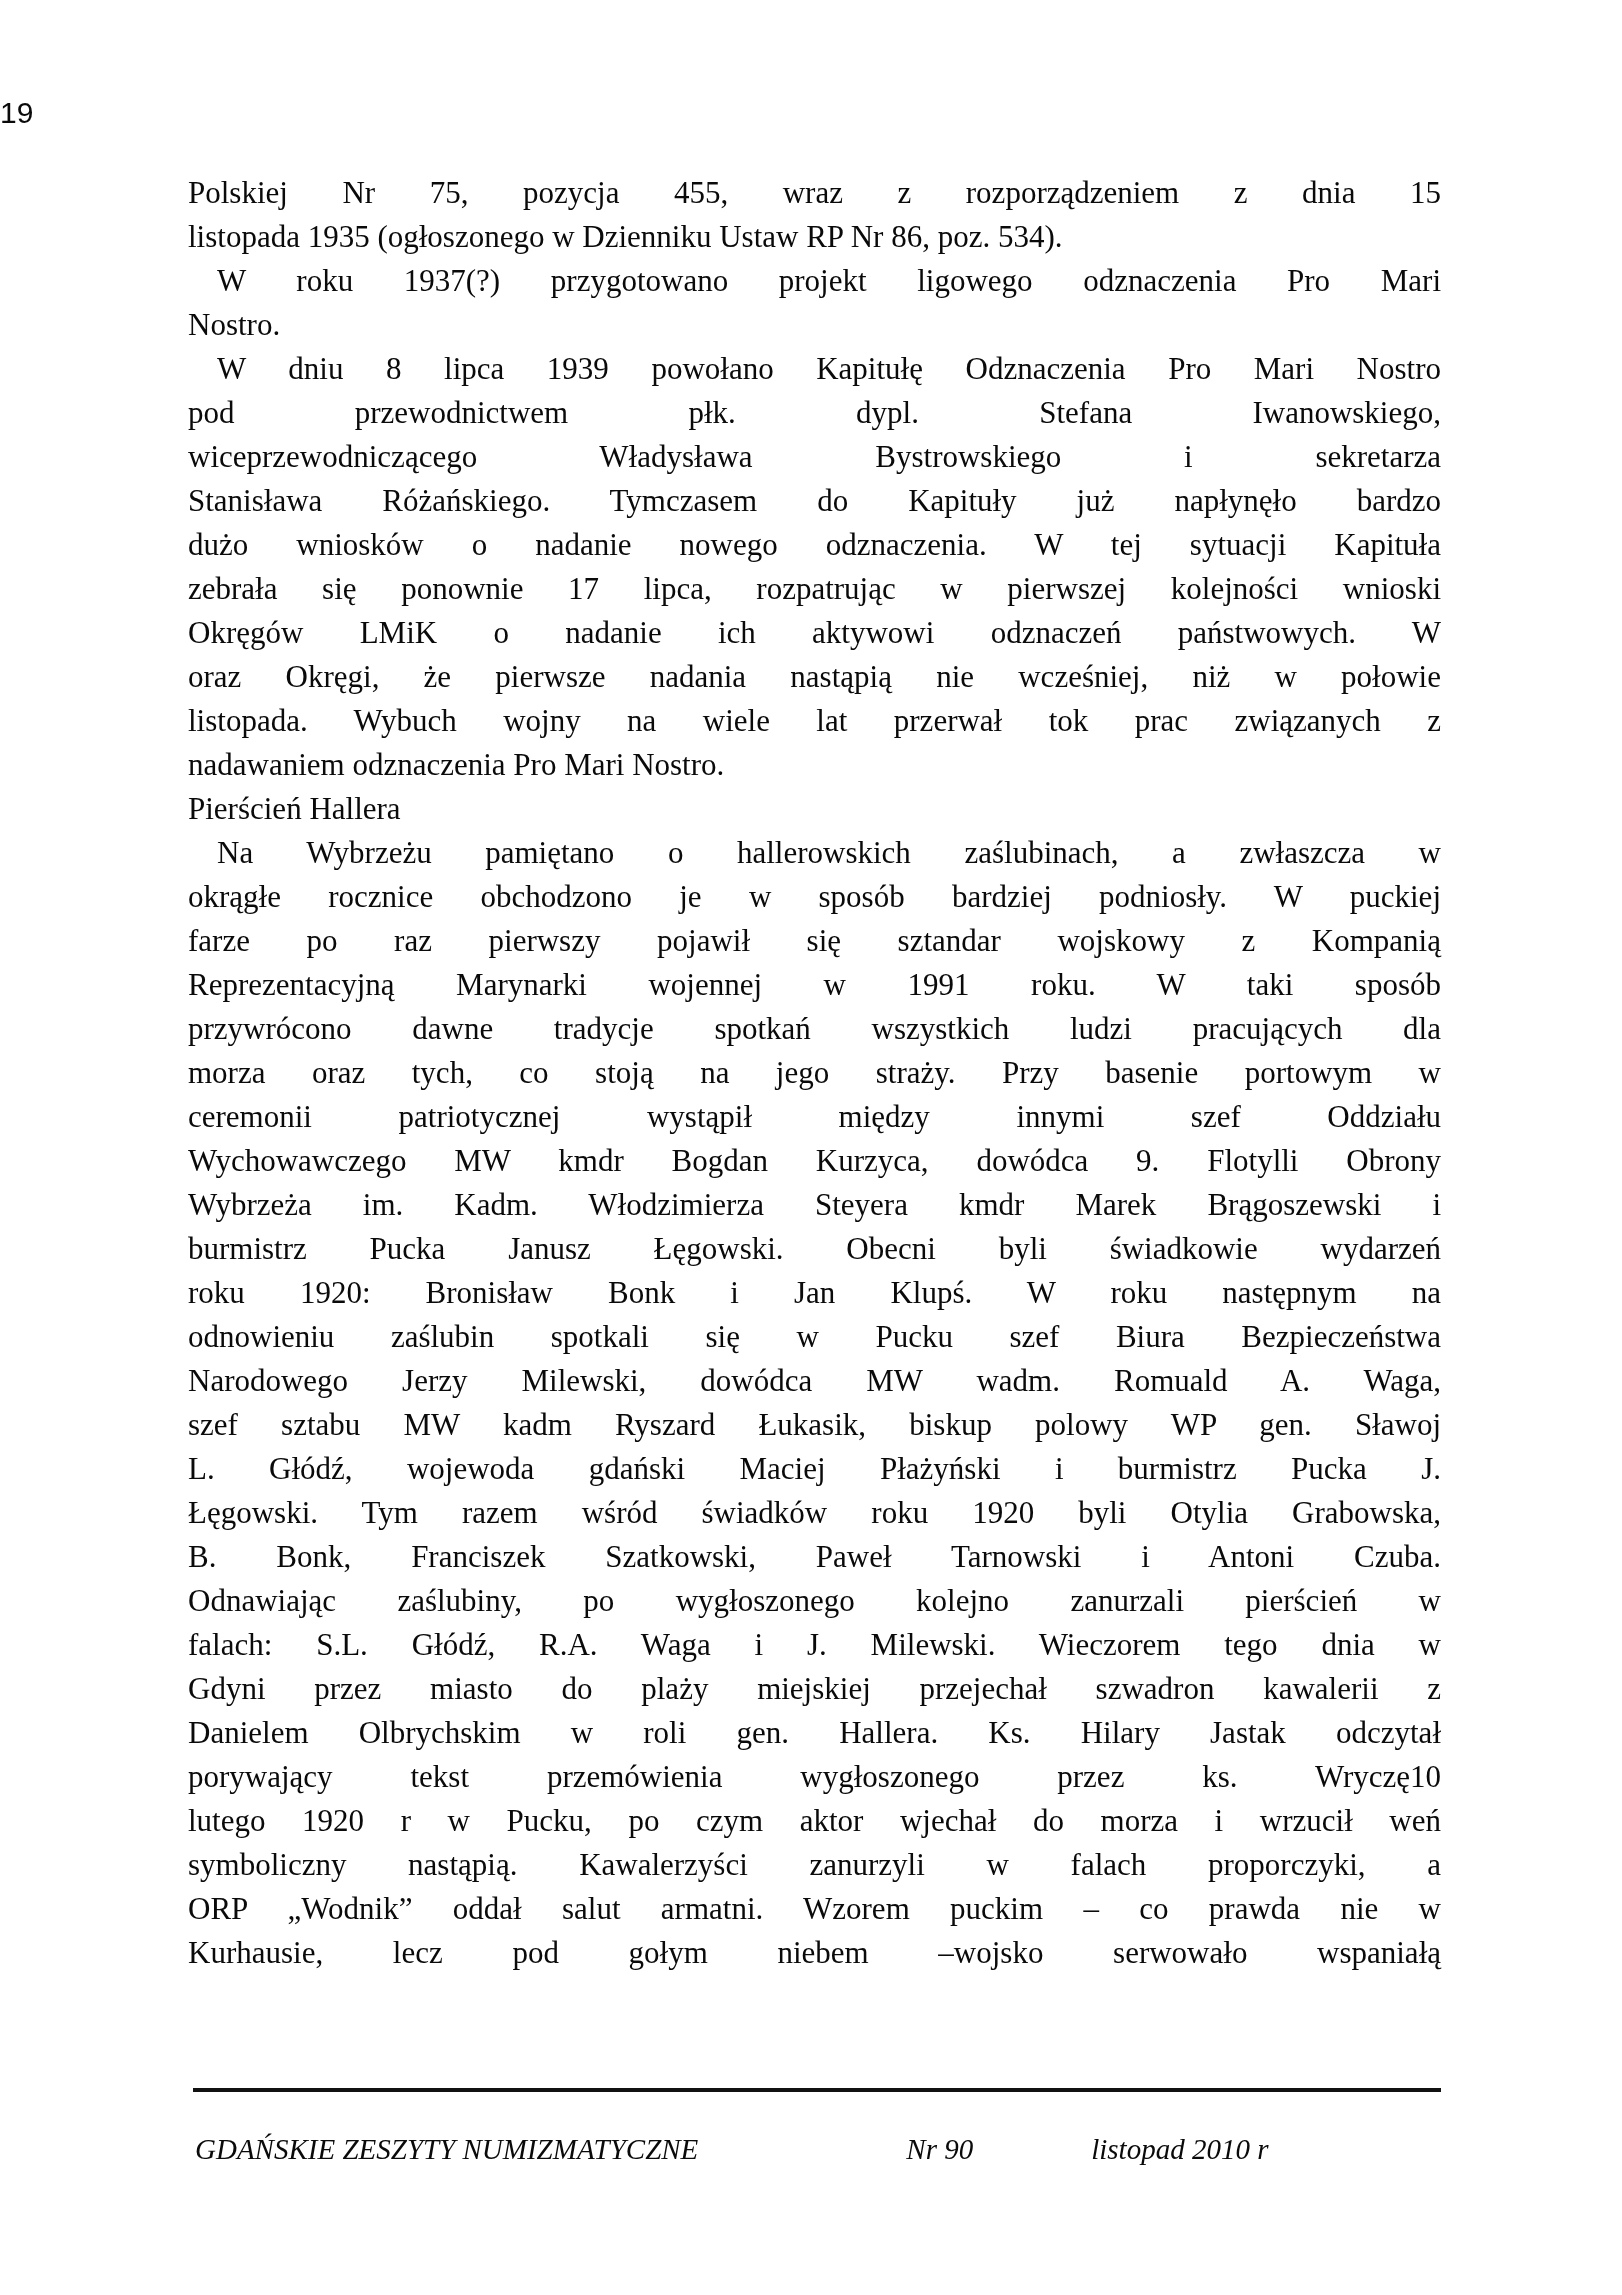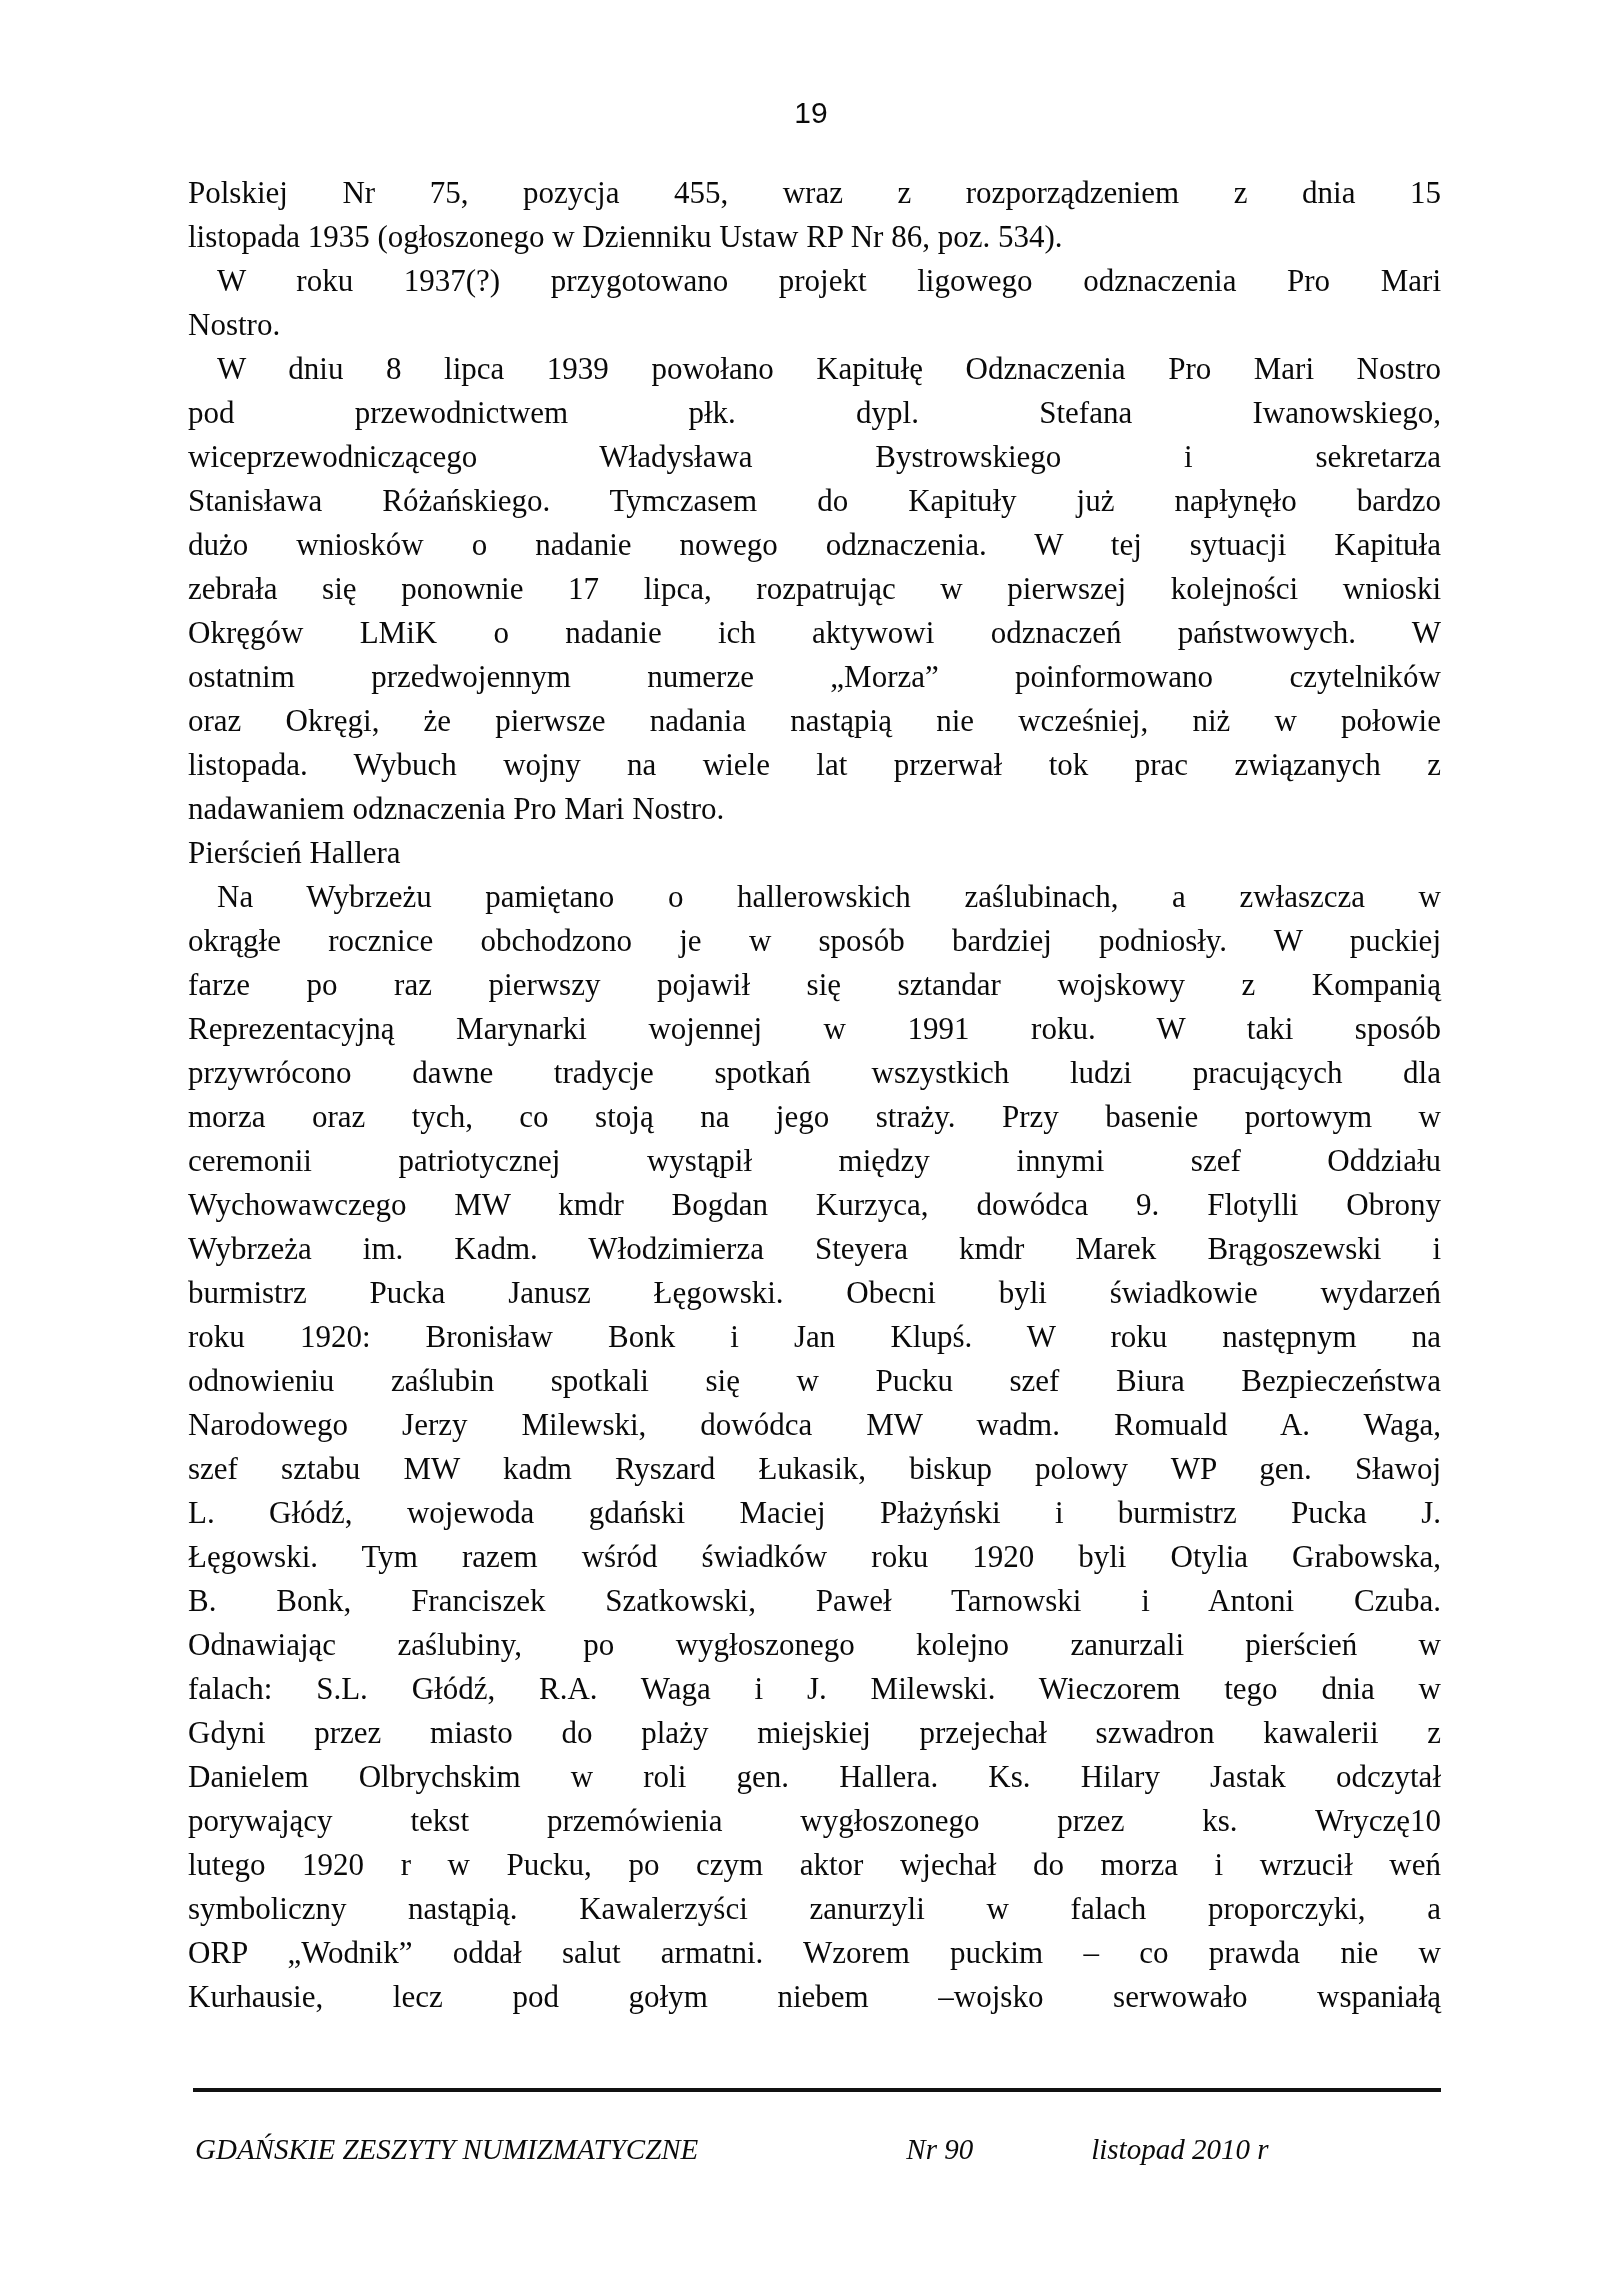--- a/index.html
+++ b/index.html
@@ -9,21 +9,21 @@
     height: 2295px;
     background: #ffffff;
     color: #0a0a0a;
     overflow: hidden;
   }
   .page-number {
     position: absolute;
     top: 96px;
     left: 0;
     width: 1622px;
-    text-align: center;
+    text-align: left;
     font-family: "Liberation Sans", "DejaVu Sans", sans-serif;
     font-size: 30px;
     line-height: 33px;
   }
   .body-text {
     position: absolute;
     top: 171px;
     left: 188px;
     width: 1253px;
     font-family: Liberation Serif, serif;
@@ -72,21 +72,20 @@
       <div class="line">listopada 1935 (ogłoszonego w Dzienniku Ustaw RP Nr 86, poz. 534).</div>
       <div class="line justify indent">W roku 1937(?) przygotowano projekt ligowego odznaczenia Pro Mari</div>
       <div class="line">Nostro.</div>
       <div class="line justify indent">W dniu 8 lipca 1939 powołano Kapitułę Odznaczenia Pro Mari Nostro</div>
       <div class="line justify">pod przewodnictwem płk. dypl. Stefana Iwanowskiego,</div>
       <div class="line justify">wiceprzewodniczącego Władysława Bystrowskiego i sekretarza</div>
       <div class="line justify">Stanisława Różańskiego. Tymczasem do Kapituły już napłynęło bardzo</div>
       <div class="line justify">dużo wniosków o nadanie nowego odznaczenia. W tej sytuacji Kapituła</div>
       <div class="line justify">zebrała się ponownie 17 lipca, rozpatrując w pierwszej kolejności wnioski</div>
       <div class="line justify">Okręgów LMiK o nadanie ich aktywowi odznaczeń państwowych. W</div>
-      <div class="line justify">ostatnim przedwojennym numerze „Morza” poinformowano czytelników</div>
       <div class="line justify">oraz Okręgi, że pierwsze nadania nastąpią nie wcześniej, niż w połowie</div>
       <div class="line justify">listopada. Wybuch wojny na wiele lat przerwał tok prac związanych z</div>
       <div class="line">nadawaniem odznaczenia Pro Mari Nostro.</div>
       <div class="line">Pierścień Hallera</div>
       <div class="line justify indent">Na Wybrzeżu pamiętano o hallerowskich zaślubinach, a zwłaszcza w</div>
       <div class="line justify">okrągłe rocznice obchodzono je w sposób bardziej podniosły. W puckiej</div>
       <div class="line justify">farze po raz pierwszy pojawił się sztandar wojskowy z Kompanią</div>
       <div class="line justify">Reprezentacyjną Marynarki wojennej w 1991 roku. W taki sposób</div>
       <div class="line justify">przywrócono dawne tradycje spotkań wszystkich ludzi pracujących dla</div>
       <div class="line justify">morza oraz tych, co stoją na jego straży. Przy basenie portowym w</div>

